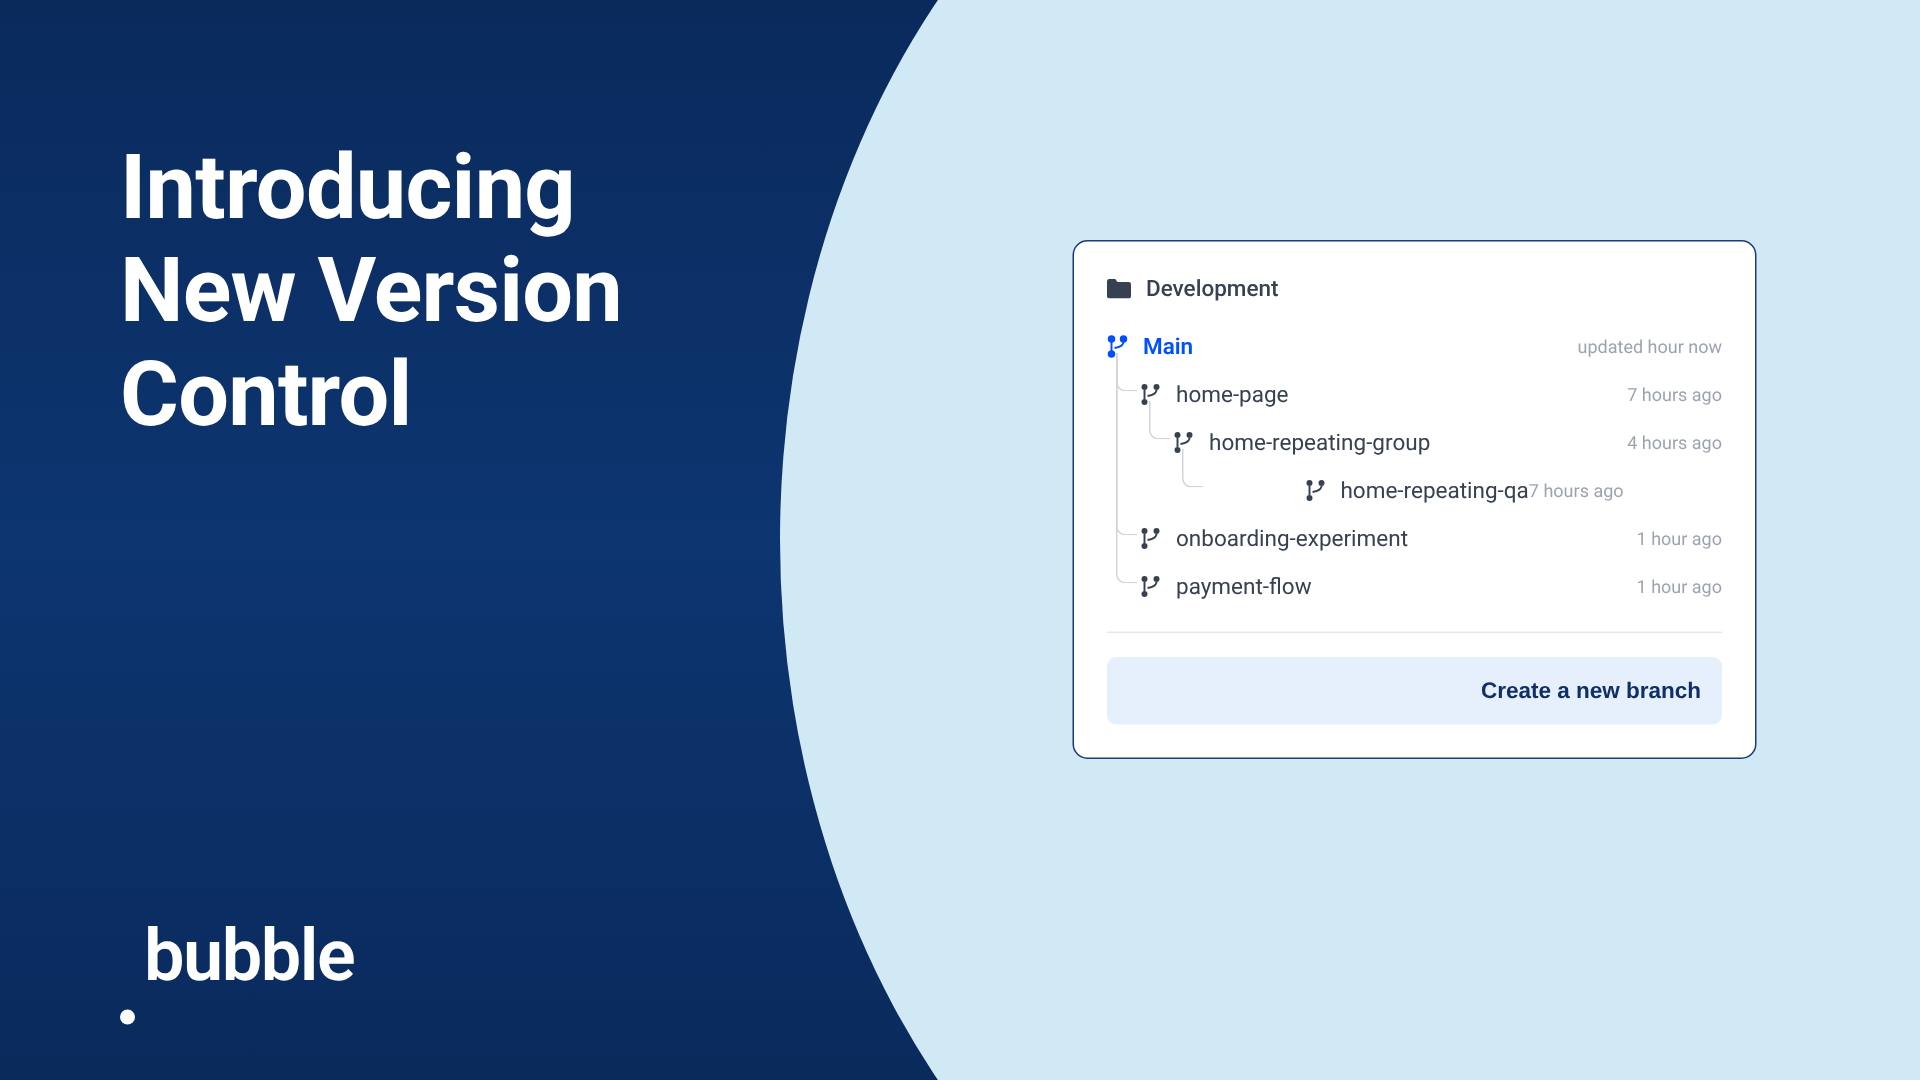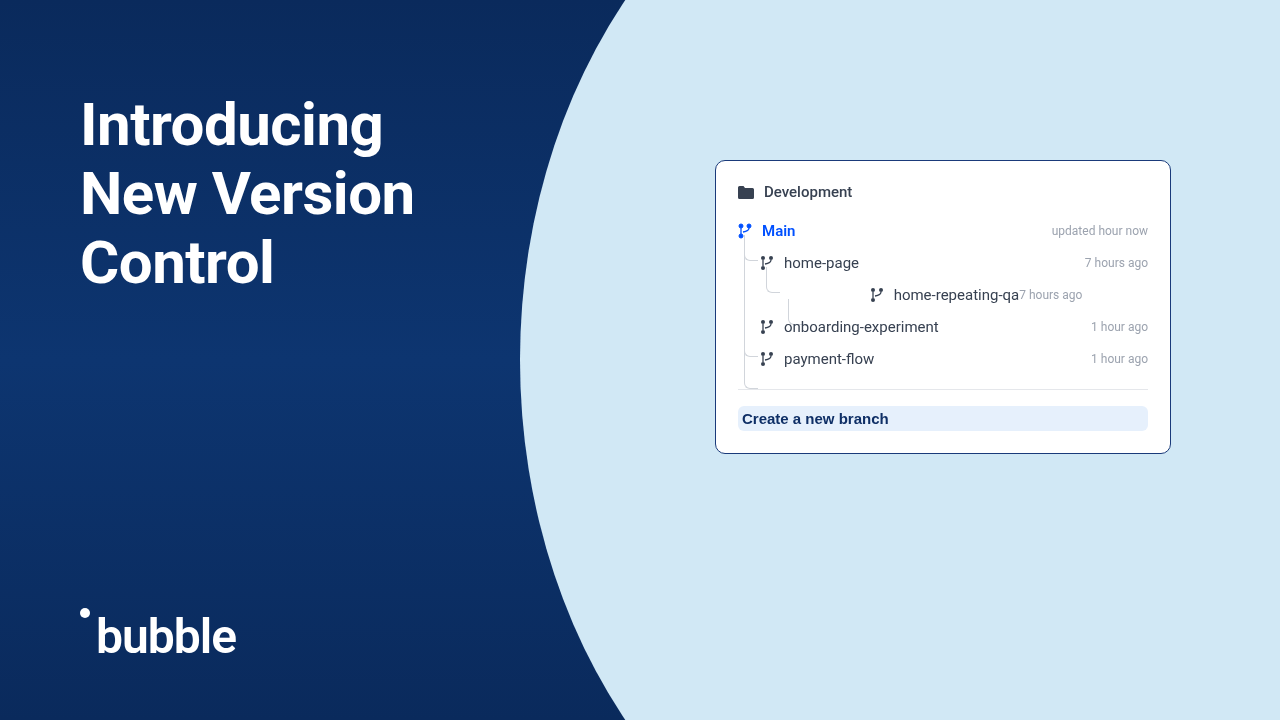--- a/index.html
+++ b/index.html
@@ -41,21 +41,21 @@
 }
 .brand {
   position: absolute;
   left: 80px;
   bottom: 55px;
   color: #fff;
   font-size: 48px;
   font-weight: 600;
   letter-spacing: -1px;
   display: flex;
-  align-items: flex-start;
+  align-items: flex-end;
   gap: 6px;
   margin-top: 16px;
 }
 .brand-dot {
   width: 10px;
   height: 10px;
   background: #fff;
   border-radius: 50%;
   margin-bottom: -18px;
 }
@@ -133,26 +133,26 @@
 .divider {
   margin-top: 14px;
   border-top: 1px solid #e5e7eb;
 }
 .create-btn {
   margin-top: 16px;
   width: 100%;
   background: #e6f0fc;
   border: none;
   border-radius: 6px;
-  padding: 4px;
+  padding: 14px;
   font-size: 15px;
   font-weight: 600;
   color: #0f2f66;
   cursor: pointer;
-  text-align: left;
+  text-align: right;
 }
 </style>
 </head>
 <body>
 
 <div class="bg-blue">
   <div class="bg-curve"></div>
 </div>
 
 <div class="headline">
@@ -201,20 +201,32 @@
           <circle cx="3" cy="3" r="2" fill="#374151"></circle>
             <circle cx="11" cy="3" r="2" fill="#374151"></circle>
             <circle cx="3" cy="13" r="2" fill="#374151"></circle>
           <path d="M3 5 V11 M11 5 Q11 8 5 9" fill="none" stroke="#374151" stroke-width="1.3"></path>
         </svg>
         <span class="branch-name">home-page</span>
       </div>
       <span class="branch-time">7 hours ago</span>
     </div>
 
+    <div class="branch-row indent-2">
+      <div class="branch-left">
+        <svg class="branch-icon" viewBox="0 0 14 16">
+          <circle cx="3" cy="3" r="2" fill="#374151"></circle>
+            <circle cx="11" cy="3" r="2" fill="#374151"></circle>
+            <circle cx="3" cy="13" r="2" fill="#374151"></circle>
+          <path d="M3 5 V11 M11 5 Q11 8 5 9" fill="none" stroke="#374151" stroke-width="1.3"></path>
+        </svg>
+        <span class="branch-name">home-repeating-group</span>
+      </div>
+      <span class="branch-time">4 hours ago</span>
+    </div>
 
     <div class="branch-row indent-3">
       <div class="branch-left">
         <svg class="branch-icon" viewBox="0 0 14 16">
           <circle cx="3" cy="3" r="2" fill="#374151"></circle>
             <circle cx="11" cy="3" r="2" fill="#374151"></circle>
             <circle cx="3" cy="13" r="2" fill="#374151"></circle>
           <path d="M3 5 V11 M11 5 Q11 8 5 9" fill="none" stroke="#374151" stroke-width="1.3"></path>
         </svg>
         <span class="branch-name">home-repeating-qa</span>

